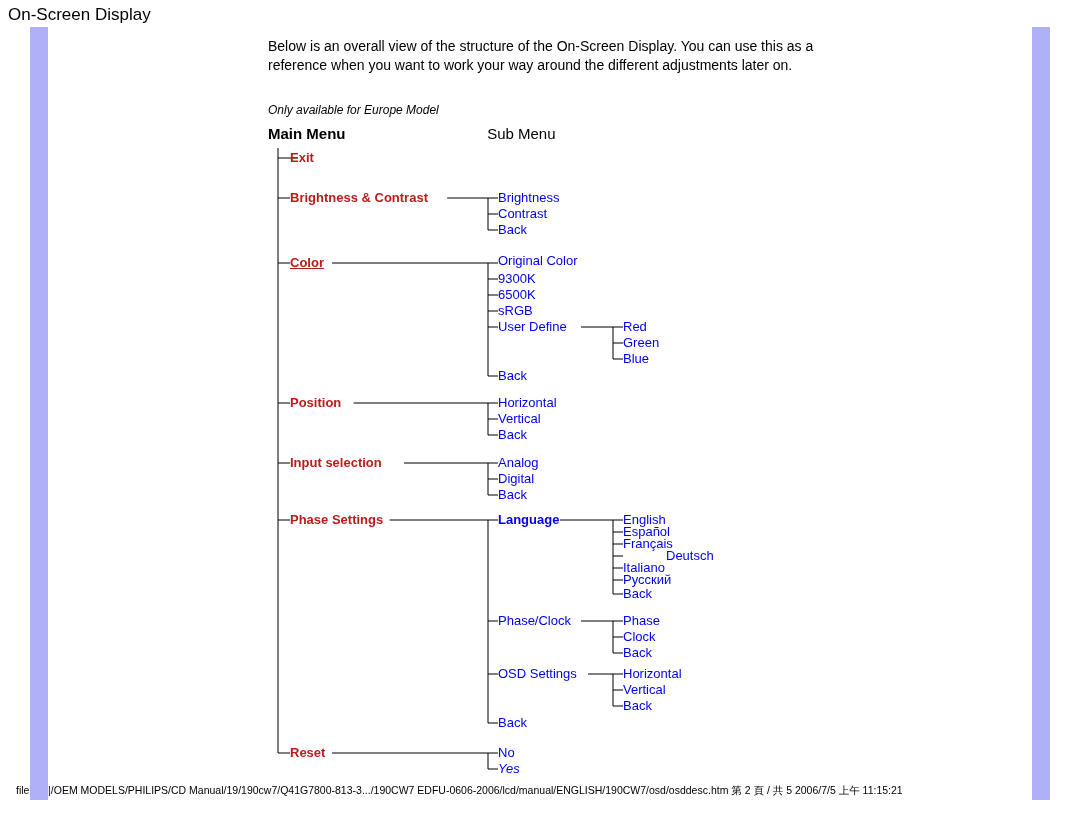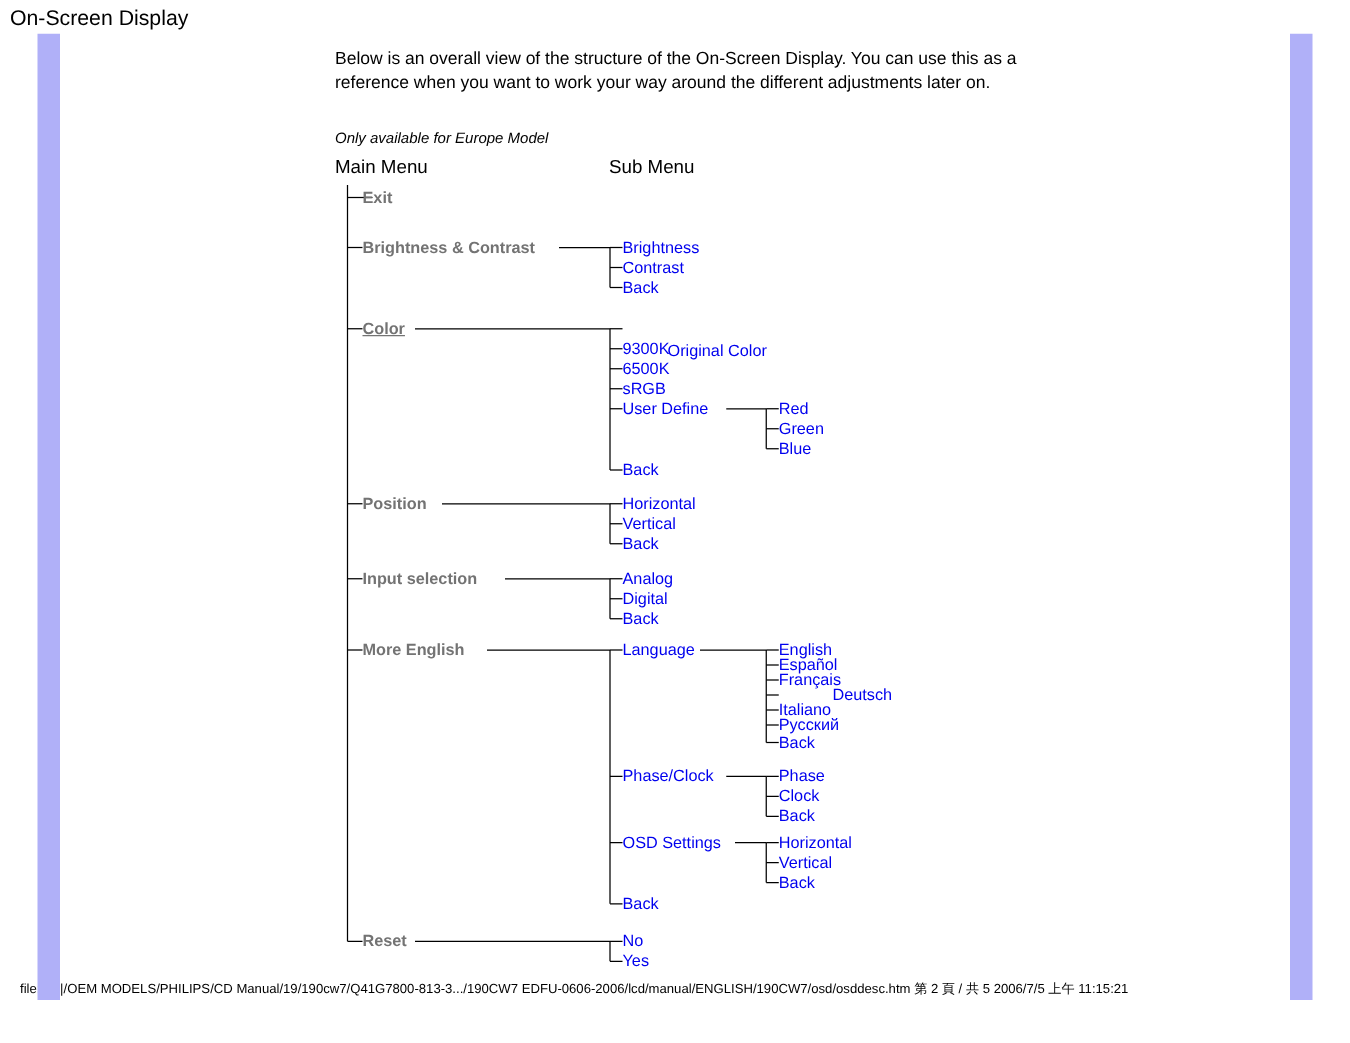--- a/index.html
+++ b/index.html
@@ -42,38 +42,38 @@
   .europe-note {
     font-style: italic;
     font-size: 12px;
     color: #000;
     margin-bottom: 8px;
   }
   .headers {
     font-size: 15px;
     color: #000;
   }
-  .headers .mm { display:inline-block; width:215px; }
+  .headers .mm { display:inline-block; width:215px;font-weight:bold; }
   .headers .sm { display:inline-block; }
   .tree-wrap {
     position: relative;
     margin-top: 6px;
     height: 630px;
     font-size: 13px;
   }
   .tree-wrap svg {
     position: absolute;
     left: 0; top: 0;
     overflow: visible;
   }
   .node {
     position: absolute;
     white-space: nowrap;
   }
-  .main-node { color: #737373; font-weight: bold; font-size: 13px; }
+  .main-node { color: #b91c1c; font-weight: bold; font-size: 13px; }
   .sub-node  { color: #0000ee; font-size: 13px; }
   .footer {
     font-size: 10.5px;
     color: #000;
     padding: 6px 16px 8px;
     white-space: nowrap;
   }
 </style>
 </head>
 <body>
@@ -162,56 +162,56 @@
           <line x1="220" y1="605" x2="220" y2="621" stroke="#000" stroke-width="1"></line>
           <line x1="220" y1="605" x2="230" y2="605" stroke="#000" stroke-width="1"></line>
           <line x1="220" y1="621" x2="230" y2="621" stroke="#000" stroke-width="1"></line>
         </svg>
         <div class="node main-node" style="left: 22px; top: 2px;">Exit</div>
         <div class="node main-node" style="left: 22px; top: 42px;">Brightness &amp; Contrast</div>
         <div class="node sub-node" style="left: 230px; top: 42px;">Brightness</div>
         <div class="node sub-node" style="left: 230px; top: 58px;">Contrast</div>
         <div class="node sub-node" style="left: 230px; top: 74px;">Back</div>
         <div class="node main-node" style="left: 22px; top: 107px; text-decoration: underline;">Color</div>
-        <div class="node sub-node" style="left: 230px; top: 125px; margin-left: 36px;">Original Color</div>
+        <div class="node sub-node" style="left: 230px; top: 105px;">Original Color</div>
         <div class="node sub-node" style="left: 230px; top: 123px;">9300K</div>
         <div class="node sub-node" style="left: 230px; top: 139px;">6500K</div>
         <div class="node sub-node" style="left: 230px; top: 155px;">sRGB</div>
         <div class="node sub-node" style="left: 230px; top: 171px;">User Define</div>
         <div class="node sub-node" style="left: 355px; top: 171px;">Red</div>
         <div class="node sub-node" style="left: 355px; top: 187px;">Green</div>
         <div class="node sub-node" style="left: 355px; top: 203px;">Blue</div>
         <div class="node sub-node" style="left: 230px; top: 220px;">Back</div>
         <div class="node main-node" style="left: 22px; top: 247px;">Position</div>
         <div class="node sub-node" style="left: 230px; top: 247px;">Horizontal</div>
         <div class="node sub-node" style="left: 230px; top: 263px;">Vertical</div>
         <div class="node sub-node" style="left: 230px; top: 279px;">Back</div>
         <div class="node main-node" style="left: 22px; top: 307px;">Input selection</div>
         <div class="node sub-node" style="left: 230px; top: 307px;">Analog</div>
         <div class="node sub-node" style="left: 230px; top: 323px;">Digital</div>
         <div class="node sub-node" style="left: 230px; top: 339px;">Back</div>
-        <div class="node main-node" style="left: 22px; top: 364px;">More English</div>
-        <div class="node sub-node" style="left: 230px; top: 364px;">Language</div>
+        <div class="node main-node" style="left: 22px; top: 364px;">Phase Settings</div>
+        <div class="node sub-node" style="left: 230px; top: 364px; font-weight: bold;">Language</div>
         <div class="node sub-node" style="left: 355px; top: 364px;">English</div>
         <div class="node sub-node" style="left: 355px; top: 376px;">Español</div>
         <div class="node sub-node" style="left: 355px; top: 388px;">Français</div>
         <div class="node sub-node" style="left: 355px; top: 400px; margin-left: 43px;">Deutsch</div>
         <div class="node sub-node" style="left: 355px; top: 412px;">Italiano</div>
         <div class="node sub-node" style="left: 355px; top: 424px;">Русский</div>
         <div class="node sub-node" style="left: 355px; top: 438px;">Back</div>
         <div class="node sub-node" style="left: 230px; top: 465px;">Phase/Clock</div>
         <div class="node sub-node" style="left: 355px; top: 465px;">Phase</div>
         <div class="node sub-node" style="left: 355px; top: 481px;">Clock</div>
         <div class="node sub-node" style="left: 355px; top: 497px;">Back</div>
         <div class="node sub-node" style="left: 230px; top: 518px;">OSD Settings</div>
         <div class="node sub-node" style="left: 355px; top: 518px;">Horizontal</div>
         <div class="node sub-node" style="left: 355px; top: 534px;">Vertical</div>
         <div class="node sub-node" style="left: 355px; top: 550px;">Back</div>
         <div class="node sub-node" style="left: 230px; top: 567px;">Back</div>
         <div class="node main-node" style="left: 22px; top: 597px;">Reset</div>
         <div class="node sub-node" style="left: 230px; top: 597px;">No</div>
-        <div class="node sub-node" style="left: 230px; top: 613px;">Yes</div>
+        <div class="node sub-node" style="left: 230px; top: 613px; font-style: italic;">Yes</div>
       </div>
 
   </div>
 </div>
 
 <div class="footer">file:///P|/OEM MODELS/PHILIPS/CD Manual/19/190cw7/Q41G7800-813-3.../190CW7 EDFU-0606-2006/lcd/manual/ENGLISH/190CW7/osd/osddesc.htm 第 2 頁 / 共 5 2006/7/5 上午 11:15:21</div>
 
 </body></html>

